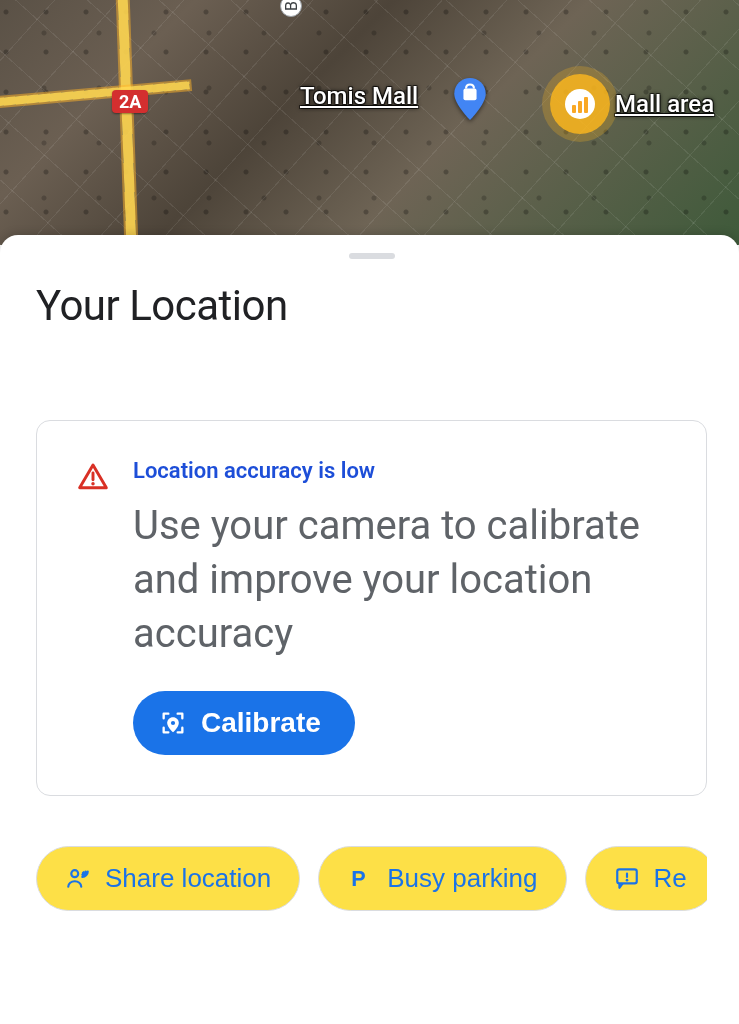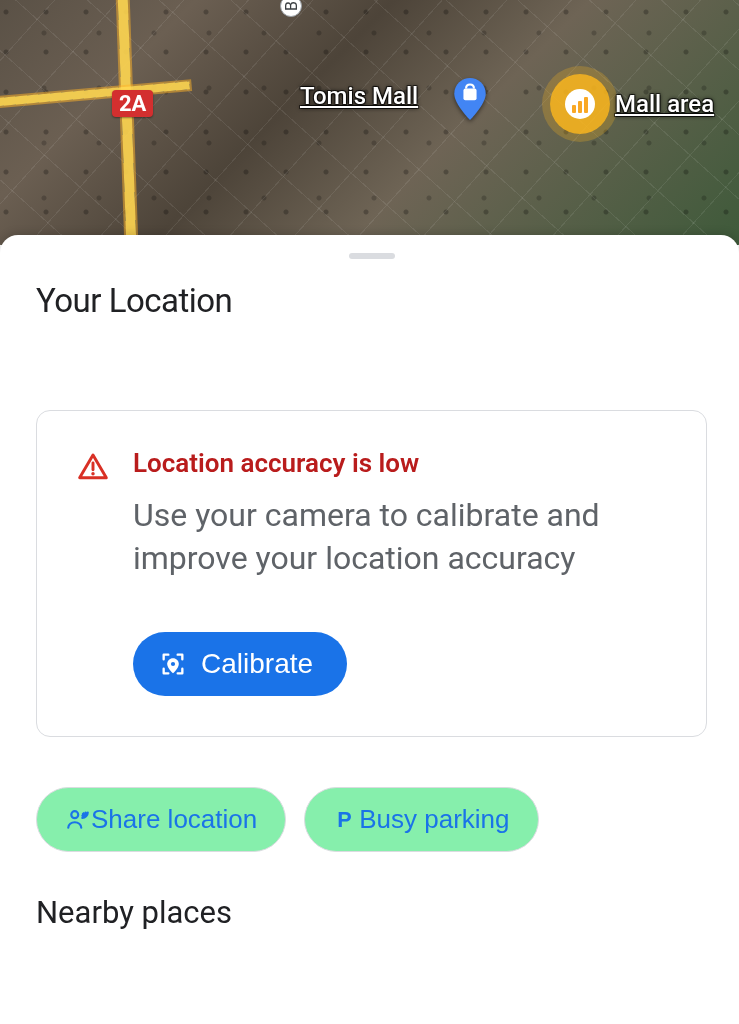--- a/index.html
+++ b/index.html
@@ -24,21 +24,21 @@
   .map-roads {
     position:absolute; inset:0; pointer-events:none;
   }
   .road-yellow {
     position:absolute; background: rgba(255,214,80,0.9); box-shadow:0 0 0 2px rgba(255,180,40,0.5);
   }
   .ry1 { left: 122px; top:-10px; width: 10px; height: 260px; transform: rotate(-2deg); }
   .ry2 { left: -10px; top: 90px; width: 200px; height: 8px; transform: rotate(-5deg); }
   .route-badge {
     position:absolute; left:112px; top:90px; background:#d32f2f; color:#fff; font-weight:700;
-    font-size:22px; padding:1px 7px; border-radius:4px; box-shadow:0 1px 2px rgba(0,0,0,0.4);
+    font-size:18px; padding:1px 7px; border-radius:4px; box-shadow:0 1px 2px rgba(0,0,0,0.4);
   }
   .map-label {
     position:absolute; color:#fff; font-weight:500; font-size:24px;
     text-shadow: -1px -1px 0 #0008, 1px -1px 0 #0008, -1px 1px 0 #0008, 1px 1px 0 #0008, 0 0 4px #000;
     white-space:nowrap;
     text-decoration:underline;
   }
   .lbl-mall { left: 300px; top: 82px; }
   .lbl-busy { left: 615px; top: 90px; }
   .poi-pin {
@@ -67,49 +67,49 @@
     position:absolute; left:0; right:0; top:235px; bottom:0; background:#fff;
     border-top-left-radius:18px; border-top-right-radius:18px;
     box-shadow: 0 -2px 8px rgba(0,0,0,0.15);
     padding: 14px 32px 0 36px;
     overflow:hidden;
   }
   .handle {
     width:46px; height:6px; background:#dadce0; border-radius:3px; margin:4px auto 22px;
   }
   .title {
-    font-size:33px; color:#202124; font-weight:400; letter-spacing:-0.5px; margin-bottom:90px;
+    font-size:42px; color:#202124; font-weight:400; letter-spacing:-0.5px; margin-bottom:90px;
   }
 
   .card {
     border:1px solid #dadce0; border-radius:14px; padding:36px 40px 40px 40px;
     margin-bottom:50px;
   }
   .card-head { display:flex; gap:24px; align-items:flex-start; }
   .warn-icon { flex:0 0 32px; margin-top:4px; }
   .warn-icon svg { width:32px; height:32px; }
   .card-text { flex:1; }
-  .card-title { font-size:26px; font-weight:600; color:#b91c1c; line-height:1.25; margin-bottom:14px; }
-  .card-body { font-size:32px; color:#5f6368; line-height:1.35; margin-bottom:52px; }
+  .card-title { font-size:22px; font-weight:600; color:#1d4ed8; line-height:1.25; margin-bottom:14px; }
+  .card-body { font-size:40px; color:#5f6368; line-height:1.35; margin-bottom:30px; }
 
   .chip-btn {
     display:inline-flex; align-items:center; gap:14px;
     background:#1a73e8; color:#fff; border:none; border-radius:999px;
-    padding:16px 34px 16px 26px; font-size:28px; font-weight:400; cursor:pointer;
+    padding:16px 34px 16px 26px; font-size:28px; font-weight:700; cursor:pointer;
   }
   .chip-btn svg { width:28px; height:28px; }
 
   .actions-row {
     display:flex; gap:18px; overflow-x:auto; padding-bottom:4px; margin-bottom:38px;
     scrollbar-width:none;
   }
   .actions-row::-webkit-scrollbar{display:none;}
   .pill {
-    display:inline-flex; align-items:center; flex:0 0 auto;
-    border:1px solid #dadce0; border-radius:999px; background:#86efac;
+    display:inline-flex; align-items:center; gap:14px; flex:0 0 auto;
+    border:1px solid #dadce0; border-radius:999px; background:#fde047;
     padding:16px 28px; font-size:26px; color:#1a73e8; font-weight:500; cursor:pointer;
     white-space:nowrap;
   }
   .pill svg { width:26px; height:26px; }
 
   .section-title {
     font-size:31px; color:#202124; font-weight:400; margin-bottom:20px;
   }
 </style>
 </head>
@@ -185,19 +185,27 @@
         <span>Share location</span>
       </button>
 
       <button class="pill">
         <svg viewBox="0 0 24 24">
           <text x="4" y="19" font-family="Arial" font-size="20" font-weight="700" fill="#1a73e8">P</text>
         </svg>
         <span>Busy parking</span>
       </button>
 
-    </div>
-
-    <div class="section-title">Nearby places</div>
+      <button class="pill">
+        <svg viewBox="0 0 24 24">
+          <rect x="3" y="4" width="18" height="13" rx="2" fill="none" stroke="#1a73e8" stroke-width="2"></rect>
+          <path d="M8 17l-3 4v-4" fill="none" stroke="#1a73e8" stroke-width="2" stroke-linejoin="round"></path>
+          <line x1="12" y1="8" x2="12" y2="11" stroke="#1a73e8" stroke-width="2" stroke-linecap="round"></line>
+          <circle cx="12" cy="14" r="1.2" fill="#1a73e8"></circle>
+        </svg>
+        <span>Re</span>
+      </button>
+    </div>
+
 
   </div>
 
 </div>
 
 </body></html>

